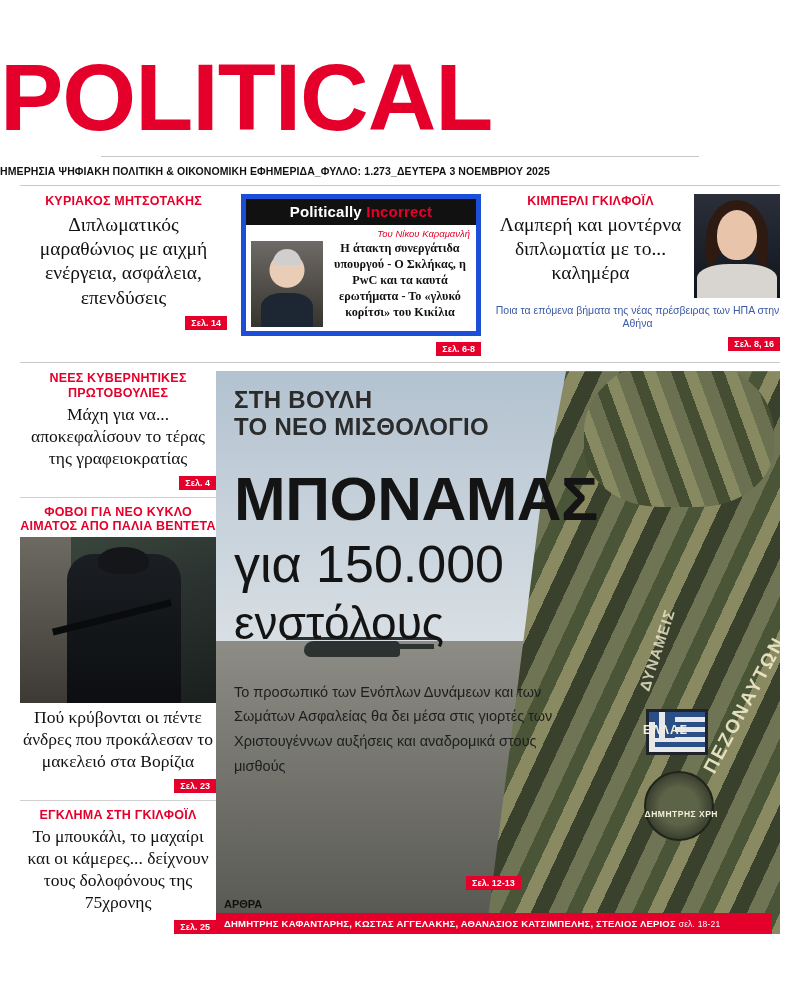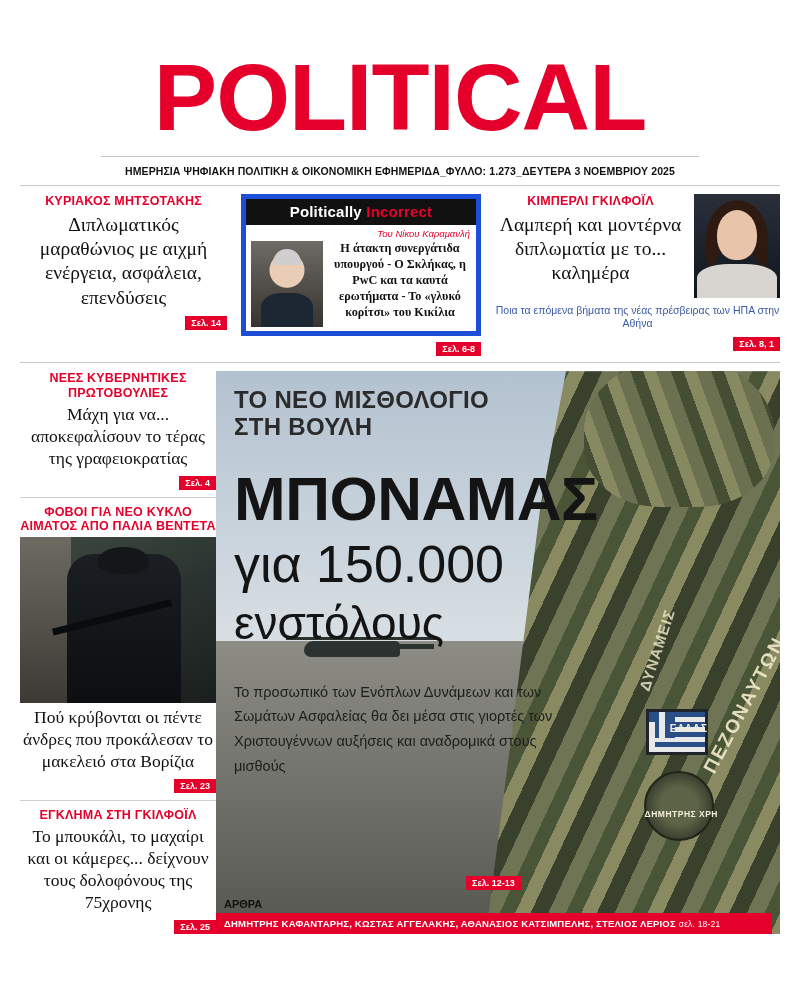--- a/index.html
+++ b/index.html
@@ -18,21 +18,20 @@
   .page {
     width: 800px;
     height: 993px;
     position: relative;
     background: #fff;
   }
 
   
   .masthead {
     padding-top: 52px;
-    text-align: center;
   }
   .masthead-title {
     font-family: "Liberation Sans", sans-serif;
     font-weight: bold;
     font-size: 95px;
     line-height: 0.95;
     letter-spacing: -1px;
     color: #e4002b;
     margin: 0;
   }
@@ -361,23 +360,23 @@
     font-size: 15px;
     font-weight: bold;
     letter-spacing: 1px;
     transform: rotate(-72deg);
     transform-origin: right top;
     white-space: nowrap;
     opacity: 0.85;
   }
   .hero .patchlabel {
     position: absolute;
-    right: 72px; top: 352px;
+    right: 92px; top: 352px;
     color: #f2efd8;
-    font-size: 10px;
+    font-size: 12px;
     font-weight: bold;
     letter-spacing: 1px;
   }
   .hero .patchlabel2 {
     position: absolute;
     right: 62px; top: 438px;
     color: #f2efd8;
     font-size: 8.5px;
     font-weight: bold;
     letter-spacing: 0.5px;
@@ -510,21 +509,21 @@
           <div class="ts-head">Λαμπερή και μοντέρνα διπλωματία με το... καλημέρα</div>
         </div>
         <div class="ts-right-photo">
           <div class="hair"></div>
           <div class="face"></div>
           <div class="body"></div>
         </div>
       </div>
       <div class="ts-small">Ποια τα επόμενα βήματα της νέας πρέσβειρας των ΗΠΑ στην Αθήνα</div>
       <div class="pagetag-wrap">
-        <span class="pagetag">Σελ. 8, 1</span>
+        <span class="pagetag">Σελ. 8, 16</span>
       </div>
     </div>
 
   </div>
 
   <div class="strip-rule"></div>
 
   <div class="main">
 
     <div class="left-col">
@@ -580,22 +579,22 @@
 
       <div class="arcText">ΠΕΖΟΝΑΥΤΩΝ</div>
       <div class="arcText2">ΔΥΝΑΜΕΙΣ</div>
 
       <div class="flagpatch"></div>
       <div class="patchlabel">ΕΛΛΑΣ</div>
       <div class="roundpatch"></div>
       <div class="patchlabel2">ΔΗΜΗΤΡΗΣ ΧΡΗ</div>
 
       <div class="hero-text">
+        <div class="hero-eyebrow">ΣΤΗ ΒΟΥΛΗ</div>
         <div class="hero-eyebrow">ΤΟ ΝΕΟ ΜΙΣΘΟΛΟΓΙΟ</div>
-        <div class="hero-eyebrow">ΣΤΗ ΒΟΥΛΗ</div>
         <div class="hero-h1">ΜΠΟΝΑΜΑΣ</div>
         <div class="hero-h2">για 150.000</div>
         <div class="hero-h3">ενστόλους</div>
         <div class="hero-deck">Το προσωπικό των Ενόπλων Δυνάμεων και των Σωμάτων Ασφαλείας θα δει μέσα στις γιορτές των Χριστουγέννων αυξήσεις και αναδρομικά στους μισθούς</div>
       </div>
 
       <div class="hero-pagetag-wrap">
         <span class="hero-pagetag">Σελ. 12-13</span>
       </div>
 

